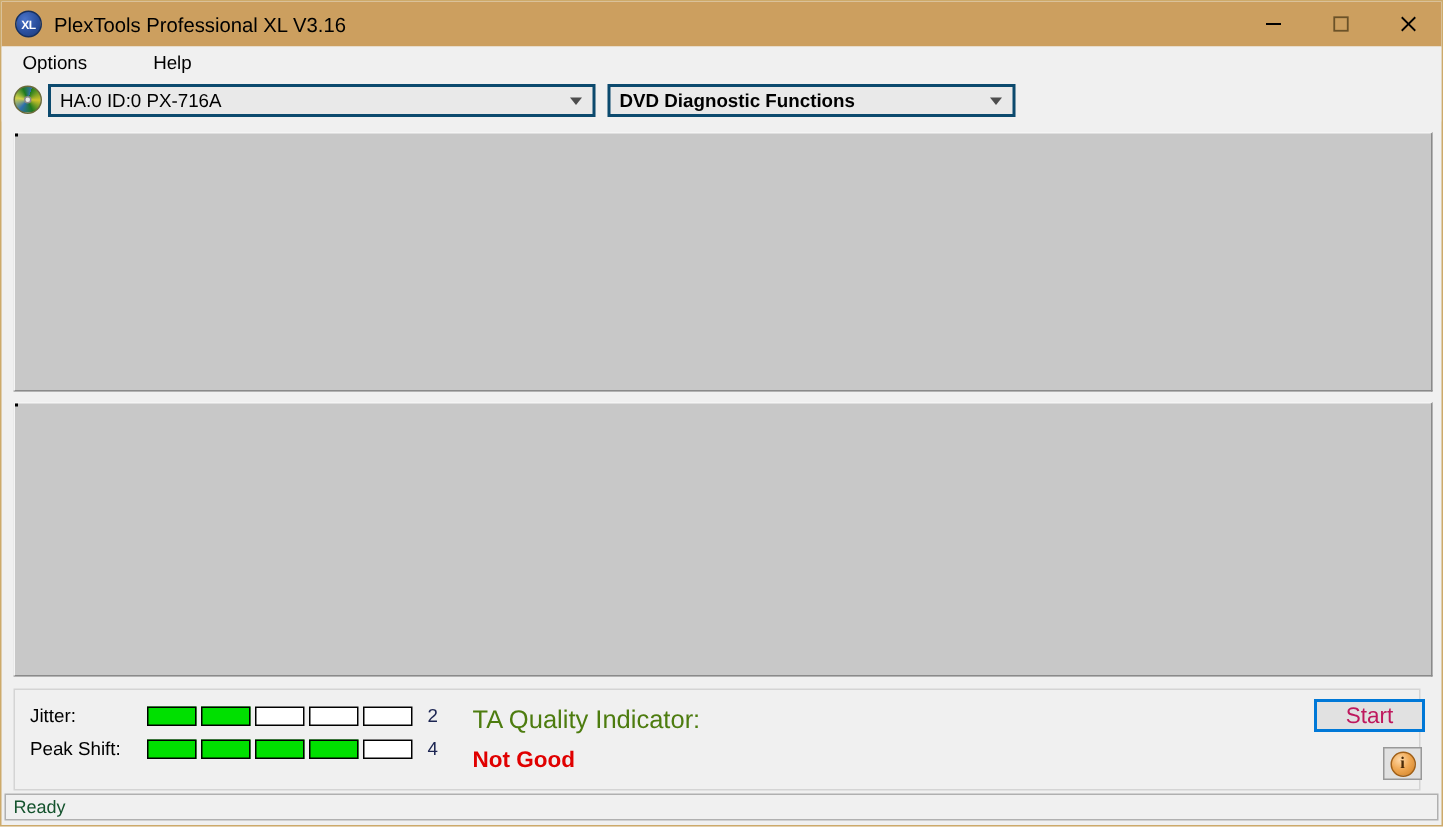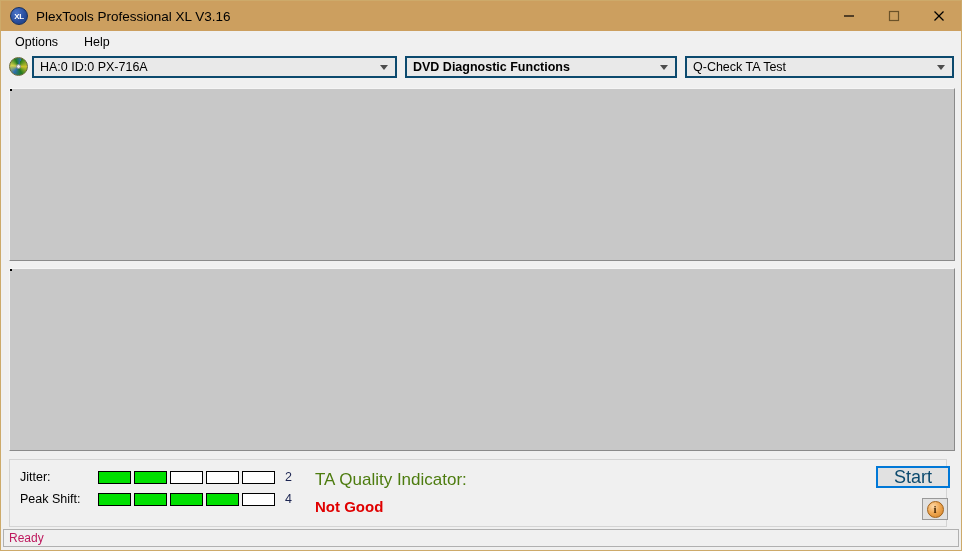--- a/index.html
+++ b/index.html
@@ -58,21 +58,21 @@
   .menubar {
     position: absolute; left: 0; top: 30px;
     width: 960px; height: 22px;
     background: #f0f0f0;
     display: flex; align-items: center;
     box-sizing: border-box;
     gap: 10px;
   }
   .menu-item {
     font-size: 12.5px; color: #000;
-    padding: 2px 8px; margin-left: 0;
+    padding: 2px 8px; margin-left: 18px;
   }
   .menu-item:first-child { margin-left: 6px; }
 
   
   .combobar {
     position: absolute; left: 0; top: 52px;
     width: 960px; height: 28px;
     background: #f0f0f0;
     box-sizing: border-box;
   }
@@ -183,21 +183,21 @@
     color: #e00000;
     text-align: left;
     width: 152px;
   }
   .start-btn {
     position: absolute; left: 866px; top: 6px;
     width: 74px; height: 22px;
     background: #e1e1e1;
     border: 2px solid #0078d7;
     box-sizing: border-box;
-    font-size: 18px; color: #0c4a6e;
+    font-size: 15px; color: #be185d;
     display: flex; align-items: center; justify-content: center;
   }
   .info-btn {
     position: absolute; left: 912px; top: 38px;
     width: 26px; height: 22px;
     background: #e1e1e1;
     border: 1px solid #999;
     box-sizing: border-box;
     display: flex; align-items: center; justify-content: center;
   }
@@ -215,21 +215,21 @@
   
   .statusbar {
     position: absolute; left: 2px; bottom: 3px;
     width: 956px; height: 18px;
     background: #f0f0f0;
     border: 1px solid #b0b0b0;
     box-sizing: border-box;
     display: flex; align-items: center;
   }
   .status-text {
-    font-size: 12px; color: #be185d;
+    font-size: 12px; color: #14532d;
     padding-left: 5px;
   }
 </style>
 </head>
 <body>
 
 <div id="app">
 
   <div class="titlebar">
     <div class="app-icon">XL</div>
@@ -262,24 +262,20 @@
   <div class="combobar">
     <div class="disc-icon"></div>
     <div class="combo" id="combo-drive">
       <div class="label">HA:0 ID:0  PX-716A</div>
       <div class="chev"></div>
     </div>
     <div class="combo" id="combo-func">
       <div class="label">DVD Diagnostic Functions</div>
       <div class="chev"></div>
     </div>
-    <div class="combo" id="combo-test">
-      <div class="label">Q-Check TA Test</div>
-      <div class="chev"></div>
-    </div>
   </div>
 
   <div class="chart-panel" id="panel-top">
     <div class="ylabels"></div>
     <div class="plot">
       <div class="bars"></div>
     </div>
     <div class="xaxis-ticks"></div>
   </div>
 

